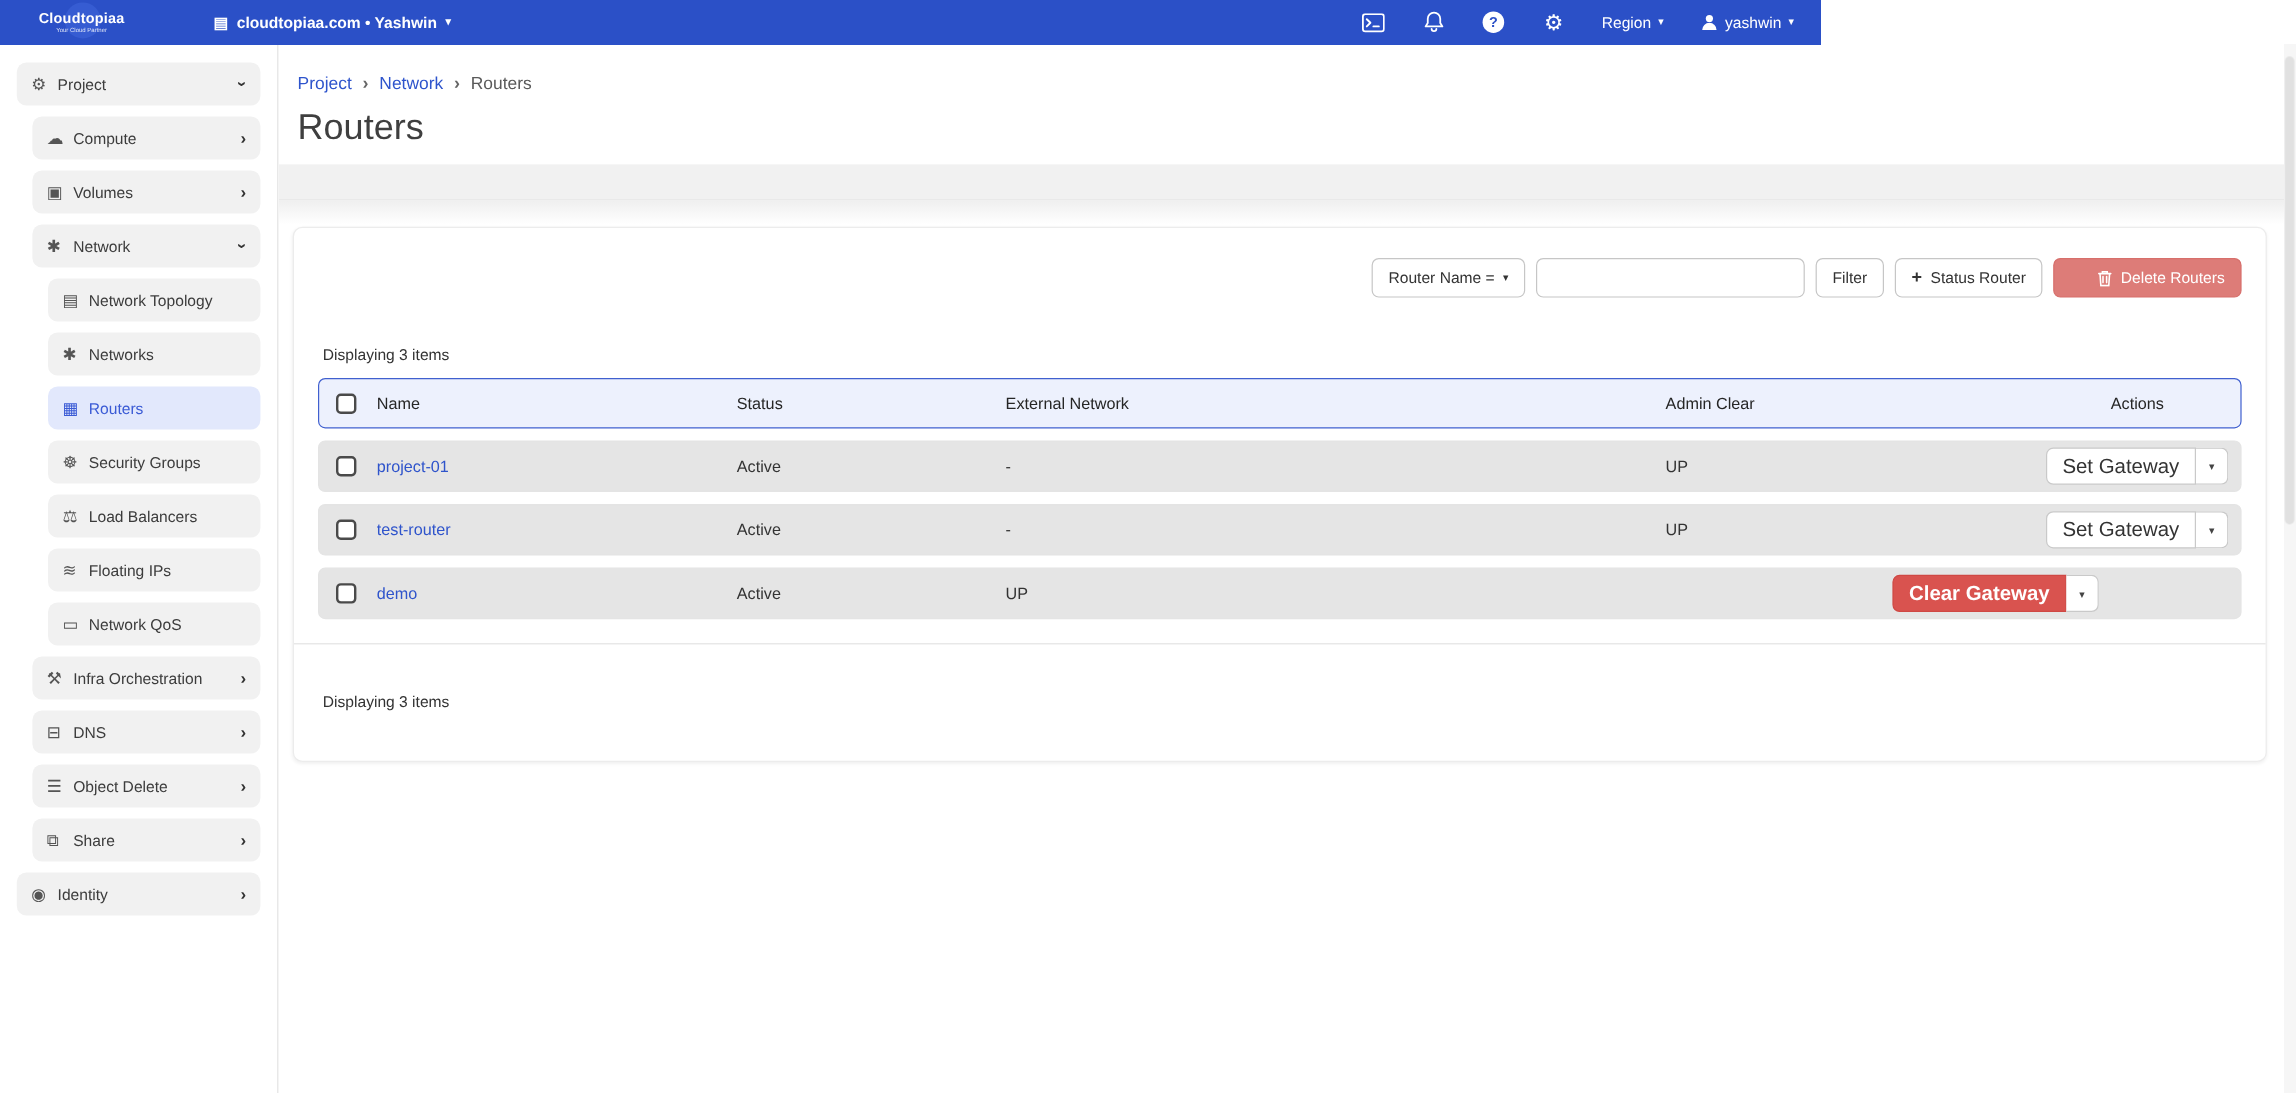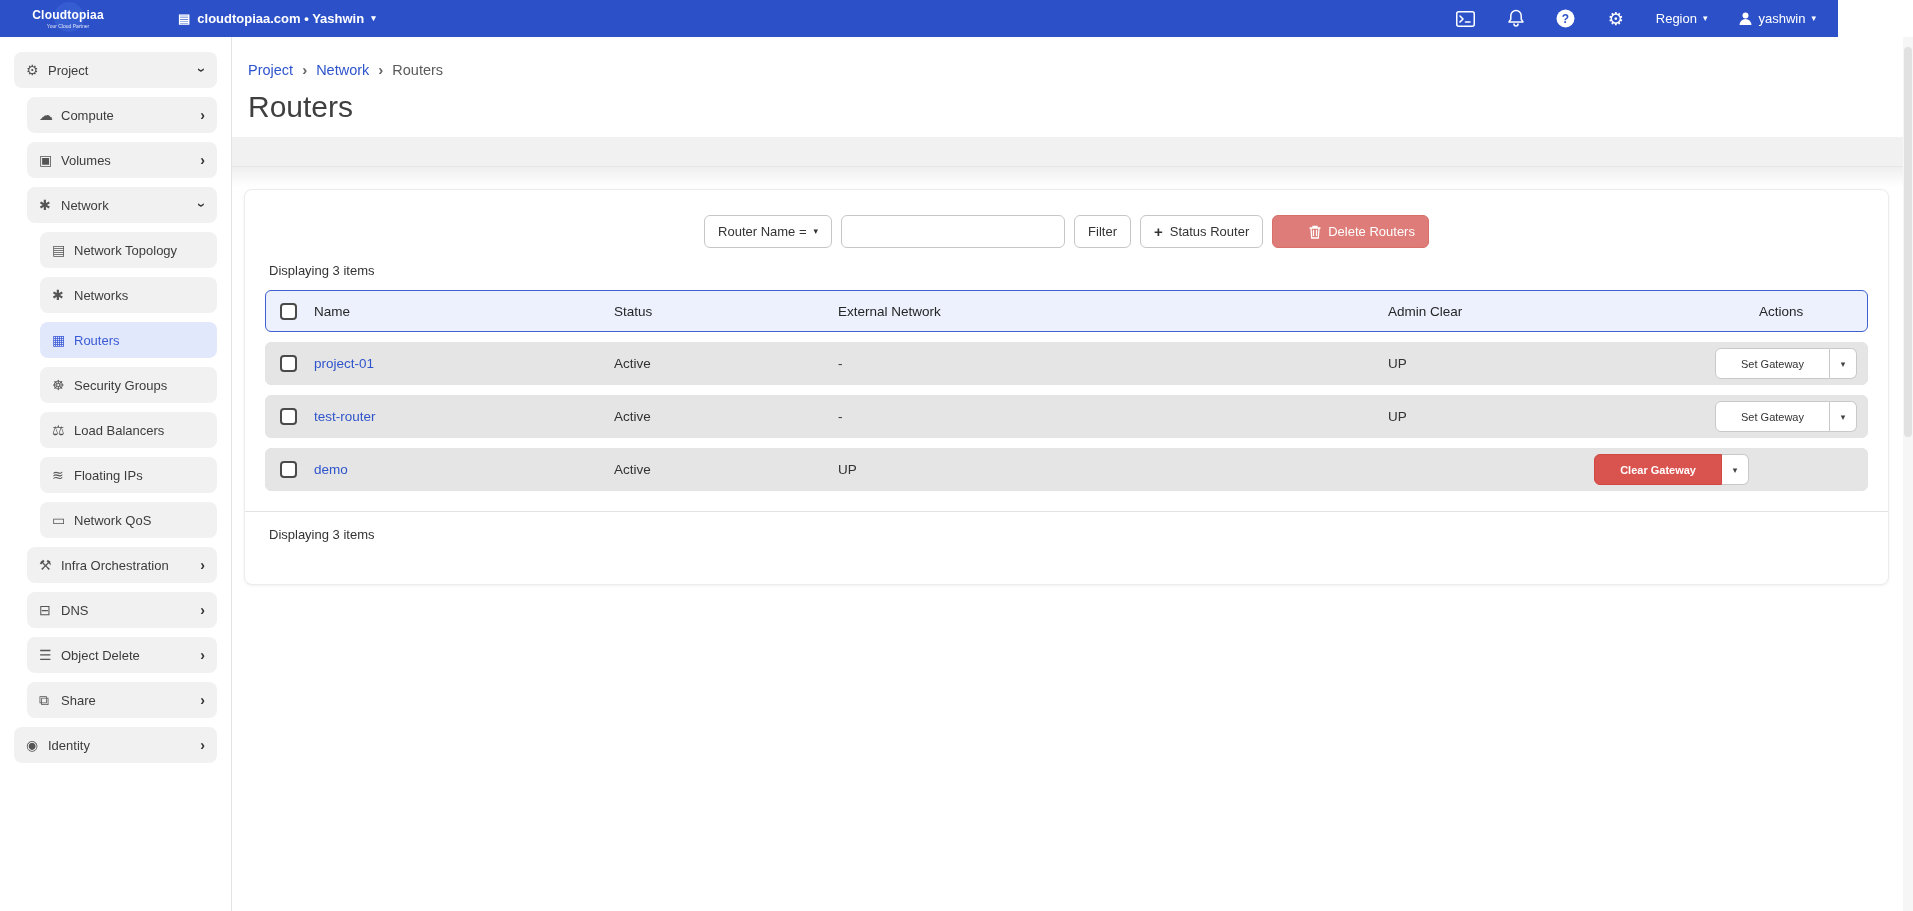--- a/index.html
+++ b/index.html
@@ -1,19 +1,19 @@
 <!DOCTYPE html>
 <html><head>
 <meta charset="utf-8">
 <style>
   * { margin:0; padding:0; box-sizing:border-box; }
   html,body { width:1913px; height:911px; background:#fff; font-family:"Liberation Sans", sans-serif; overflow:hidden; }
 
   
-  .navbar { position:fixed; top:0; left:0; width:1838px; height:37px; background:#2b50c7; display:flex; align-items:center; color:#fff; z-index:50;justify-content:center; }
+  .navbar { position:fixed; top:0; left:0; width:1517px; height:37px; background:#2b50c7; display:flex; align-items:center; color:#fff; z-index:50;justify-content:center; }
   .brand { position:relative; width:120px; margin-left:8px; text-align:center; cursor:pointer; }
   .brand-circle { position:absolute; left:46px; top:-6px; width:30px; height:30px; border-radius:50%; background:#3f66db; opacity:.55; }
   .brand-name { position:relative; font-size:12px; font-weight:700; letter-spacing:.2px; }
   .brand-tag { position:relative; font-size:5px; opacity:.85; margin-top:1px; }
   .ctx { display:flex; align-items:center; gap:7px; margin-left:50px; font-size:13px; font-weight:700; cursor:pointer; }
   .ctx-icon { font-size:13px; line-height:1; }
   .caret { font-size:9px; line-height:1; }
   .nav-right { margin-left:auto; display:flex; align-items:center; gap:30px; margin-right:22px; }
   .nav-ic { width:20px; height:20px; display:flex; align-items:center; justify-content:center; cursor:pointer; }
   .nav-ic svg { display:block; }
@@ -36,36 +36,36 @@
   .main { position:absolute; left:232px; top:37px; width:1681px; }
   .breadcrumb { padding:24px 0 0 16px; font-size:14.5px; display:flex; align-items:center; gap:9px; }
   .bc-link { color:#2e54cc; cursor:pointer; }
   .bc-sep { color:#666; font-weight:700; font-size:15px; }
   .bc-current { color:#5a5a5a; }
   .page-title { font-size:30px; font-weight:500; color:#3f3f3f; margin:12px 0 0 16px; }
   .band { margin-top:13px; height:30px; background:#f1f1f1; border-bottom:1px solid #e7e7e7; }
   .band-fade { height:20px; background:linear-gradient(#efefef,#ffffff); }
 
   .card { margin:2px 24px 0 12px; background:#fff; border:1px solid #ececec; border-radius:8px; box-shadow:0 1px 3px rgba(0,0,0,.06); padding:0 20px 30px 20px; }
-  .toolbar { padding-top:25px; display:flex; justify-content:center; align-items:center; gap:9px; }
+  .toolbar { padding-top:25px; display:flex; justify-content:flex-end; align-items:center; gap:9px; }
   .btn { height:33px; display:inline-flex; align-items:center; gap:7px; background:#fff; border:1px solid #c6c6c6; border-radius:6px; padding:0 13px; font-size:13px; color:#333; cursor:pointer; font-family:inherit; }
   .filter-select { min-width:110px; }
   .filter-input { height:33px; width:224px; border:1px solid #c6c6c6; border-radius:6px; padding:0 10px; font-size:13px; font-family:inherit; outline:none; }
   .btn-danger-muted { background:#dd7c78; border-color:#d76f6b; color:#fff;padding-left:36px; }
   .plus-glyph { font-weight:700; font-size:15px; }
 
-  .summary { font-size:13px; color:#333; margin:15px 0 12px 4px; }
+  .summary { font-size:13px; color:#333; margin:40px 0 12px 4px; }
   .grid { display:grid; grid-template-columns:48px 300px 224px 550px 371px minmax(0,1fr); align-items:center; }
   .thead { height:42px; background:#edf1fd; border:1.5px solid #4060cf; border-radius:6px; font-size:13.5px; color:#262626; }
   .row { height:43px; background:#e5e5e5; border:1px solid #e4e4e4; border-radius:6px; margin-top:10px; font-size:13.5px; color:#333; }
   .cb { width:17px; height:17px; border:2px solid #4a4a4a; border-radius:4px; background:#fff; margin-left:14px; cursor:pointer; }
   .name-link { color:#2f54cb; cursor:pointer; }
   .cell-actions { display:flex; justify-content:flex-end; padding-right:10px; }
   .split { display:inline-flex; height:31px; }
-  .split-main { display:flex; align-items:center; padding:0 25px; background:#fff; border:1px solid #c9c9c9; border-radius:6px 0 0 6px; font-size:11px; color:#333; cursor:pointer; white-space:nowrap; }
+  .split-main { display:flex; align-items:center; padding:0 13px; background:#fff; border:1px solid #c9c9c9; border-radius:6px 0 0 6px; font-size:17px; color:#333; cursor:pointer; white-space:nowrap; }
   .split-caret { display:flex; align-items:center; justify-content:center; width:27px; background:#fff; border:1px solid #c9c9c9; border-left:none; border-radius:0 6px 6px 0; font-size:9px; color:#444; cursor:pointer; }
   .split.danger .split-main { background:#d9534f; border-color:#cf4844; color:#fff; font-weight:700; }
   .divider { border-top:1px solid #e3e3e3; margin:20px -20px 0 -20px; }
 
   
   .scroll-track { position:fixed; right:0; top:37px; width:10px; height:874px; background:#f6f6f6; }
   .scroll-thumb { position:absolute; top:10px; left:1px; width:8px; height:390px; border-radius:4px; background:#e1e1e1; cursor:pointer; }
 </style>
 </head>
 <body>

